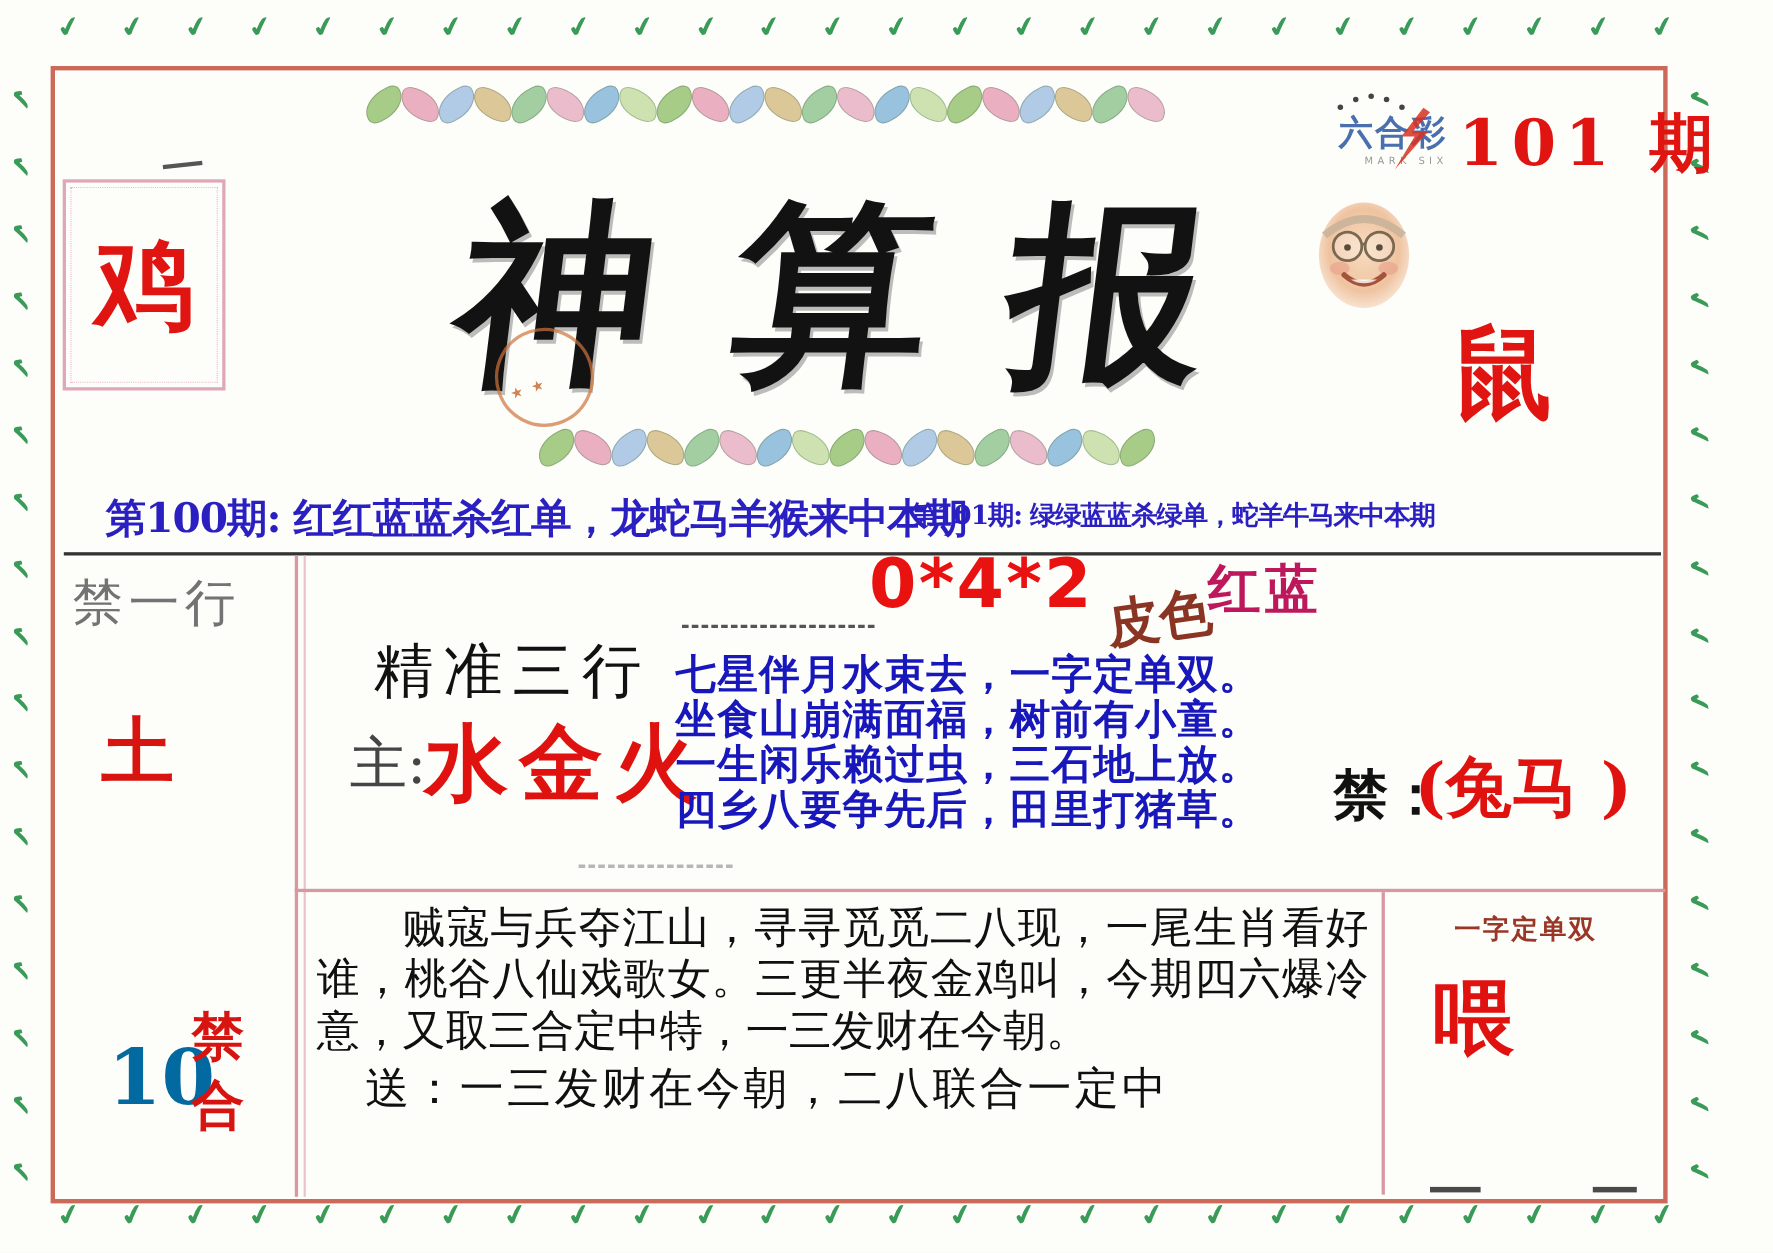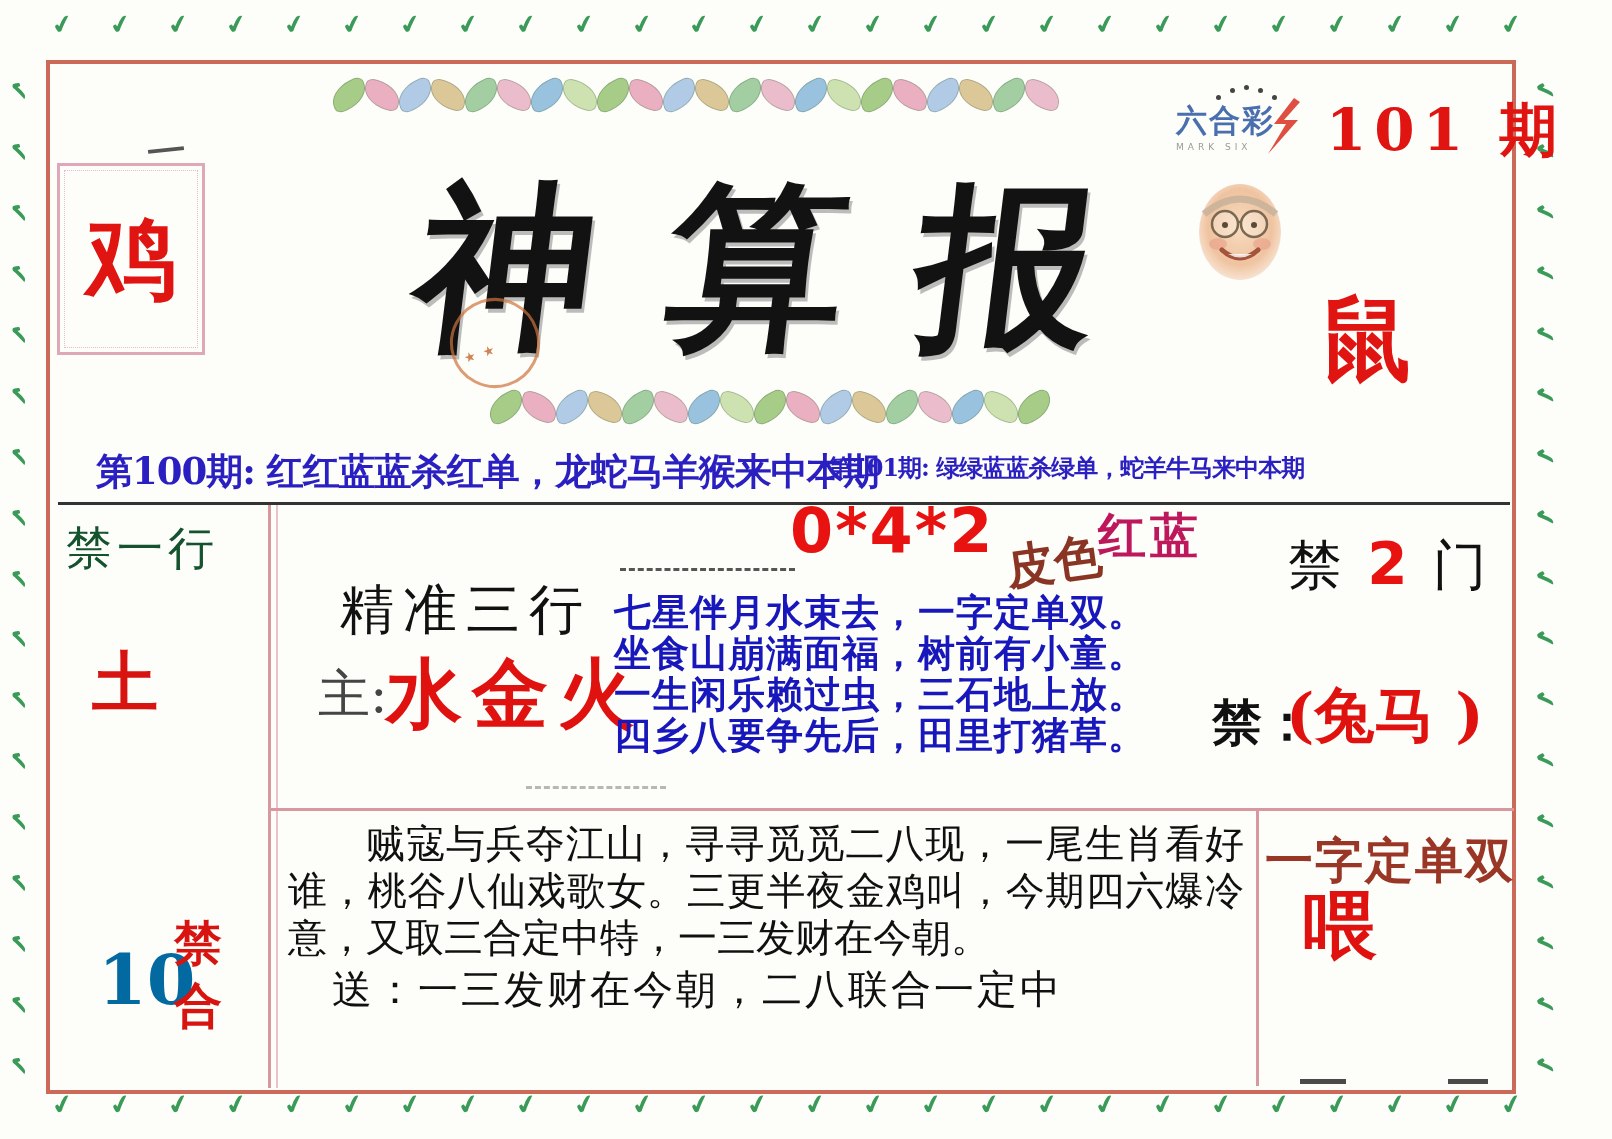--- a/index.html
+++ b/index.html
@@ -22,21 +22,21 @@
   .arrows-right span{transform:rotate(76deg);}
   
   .leaf-chain{position:absolute;display:flex;align-items:center;}
   .leaf-chain span{width:36px;height:24px;margin-left:-5px;border-radius:70% 25% 70% 25%;
                    border:1px solid rgba(70,100,70,.35);opacity:.9;}
   .leaf-chain span:nth-child(odd){transform:rotate(-26deg);}
   .leaf-chain span:nth-child(even){transform:rotate(18deg);border-radius:25% 70% 25% 70%;}
   .chain-top{left:335px;top:82px;}
   .chain-mid{left:492px;top:394px;}
   
-  .logo{left:1176px;top:84px;width:140px;text-align:left;}
+  .logo{left:1176px;top:84px;width:140px;text-align:right;}
   .logo .stars{display:flex;justify-content:center;gap:9px;height:16px;align-items:flex-end;}
   .logo .stars i{width:5px;height:5px;border-radius:50%;background:#444;display:block;}
   .logo .stars i:nth-child(2){margin-bottom:7px}.logo .stars i:nth-child(3){margin-bottom:10px}
   .logo .stars i:nth-child(4){margin-bottom:7px}
   .logo-text{font-size:31px;font-weight:bold;color:#4a6fae;letter-spacing:2px;
              font-family:"DejaVu Sans",sans-serif;}
   .logo-sub{font-size:9px;letter-spacing:4px;color:#999;font-family:"DejaVu Sans",sans-serif;}
   .issue{left:1326px;top:92px;font-size:58px;font-weight:bold;color:#e01410;letter-spacing:8px;white-space:nowrap;}
   
   .zbox{left:57px;top:163px;width:142px;height:186px;border:3px solid #dfa8b8;}
@@ -54,21 +54,21 @@
   
   .res{white-space:nowrap;font-weight:bold;color:#2a1fc0;}
   .res-prev{left:96px;top:447px;font-size:37px;letter-spacing:-1px;}
   .res-curr{left:828px;top:452px;font-size:24px;letter-spacing:-1px;}
   
   .hr-black{left:58px;top:502px;width:1452px;height:3px;background:#333;}
   .v-pink1{left:268px;top:505px;width:3px;height:583px;background:#d898a0;}
   .v-pink2{left:276px;top:505px;width:2px;height:583px;background:#ecc2ca;}
   .hr-pink{left:268px;top:808px;width:1246px;height:3px;background:#d898a0;}
   
-  .ban-row-label{left:66px;top:518px;font-size:46px;letter-spacing:5px;color:#14532d;}
+  .ban-row-label{left:66px;top:518px;font-size:46px;letter-spacing:5px;color:#737373;}
   .ban-row-value{left:92px;top:638px;font-size:66px;font-weight:bold;color:#d81410;}
   .ban-sum-number{left:98px;top:938px;font-size:70px;font-weight:bold;color:#0369a1;}
   .ban-sum-stack{left:174px;top:912px;display:flex;flex-direction:column;line-height:62px;
                  font-size:48px;font-weight:bold;color:#d81410;}
   
   .open-heads-label{left:636px;top:512px;font-size:42px;letter-spacing:6px;color:#111;}
   .open-heads-underline{left:620px;top:568px;width:175px;border-top:3px dashed #555;}
   .open-heads-value{left:790px;top:494px;font-size:62px;font-weight:bold;color:#e81210;
                     font-family:"DejaVu Sans",sans-serif;letter-spacing:2px;}
   .skin-label{left:1006px;top:530px;font-size:48px;color:#8a3424;transform:rotate(-8deg);font-weight:bold;}
@@ -80,21 +80,21 @@
   .main-value{left:386px;top:644px;font-size:76px;font-weight:bold;color:#e01210;letter-spacing:10px;}
   .poem{left:614px;top:592px;font-size:37px;line-height:41px;color:#1717bb;font-weight:600;letter-spacing:1px;white-space:nowrap;}
   .smudge1{left:526px;top:786px;width:140px;border-top:3px dashed #9a9a9a;opacity:.7;}
   .ban-zodiac-label{left:1212px;top:690px;font-size:50px;font-weight:bold;color:#111;}
   .ban-zodiac-value{left:1286px;top:676px;font-size:60px;font-weight:bold;color:#e01210;white-space:nowrap;}
   
   .paragraph{left:288px;top:820px;width:956px;font-size:39px;line-height:47px;color:#101010;
              text-indent:78px;font-weight:500;text-align:justify;}
   .gift{left:332px;top:962px;font-size:40px;letter-spacing:3px;color:#101010;white-space:nowrap;}
   .oe-box{left:1256px;top:811px;width:256px;height:275px;border-left:3px solid #d898a0;}
-  .oe-title{position:absolute;left:0;top:18px;width:100%;text-align:right;font-size:48px;
+  .oe-title{position:absolute;left:0;top:18px;width:100%;text-align:center;font-size:24px;
             color:#9a3626;font-weight:bold;letter-spacing:2px;}
   .oe-value{position:absolute;left:44px;top:66px;font-size:74px;font-weight:bold;color:#e01210;}
   .tick1{left:1300px;top:1079px;width:46px;height:5px;background:#4a4a4a;}
   .tick2{left:1448px;top:1079px;width:40px;height:5px;background:#4a4a4a;}
   .speck{left:148px;top:148px;width:36px;height:4px;background:#555;transform:rotate(-6deg);}
 </style>
 </head>
 <body>
 
 <div class="sheet">
@@ -304,25 +304,20 @@
   <div class="abs ban-sum-number">10</div>
   <div class="abs ban-sum-stack">
     <span>禁</span>
     <span>合</span>
   </div>
 
   <div class="abs open-heads-underline"></div>
   <div class="abs open-heads-value">0*4*2</div>
   <div class="abs skin-label">皮色</div>
   <div class="abs skin-value">红蓝</div>
-  <div class="abs ban-gate">
-    <span>禁</span>
-    <span class="num">2</span>
-    <span>门</span>
-  </div>
   <div class="abs precise-label">精准三行</div>
   <div class="abs main-label">主:</div>
   <div class="abs main-value">水金火</div>
   <div class="abs poem">
     <div>七星伴月水束去，一字定单双。</div>
     <div>坐食山崩满面福，树前有小童。</div>
     <div>一生闲乐赖过虫，三石地上放。</div>
     <div>四乡八要争先后，田里打猪草。</div>
   </div>
   <div class="abs smudge1"></div>

